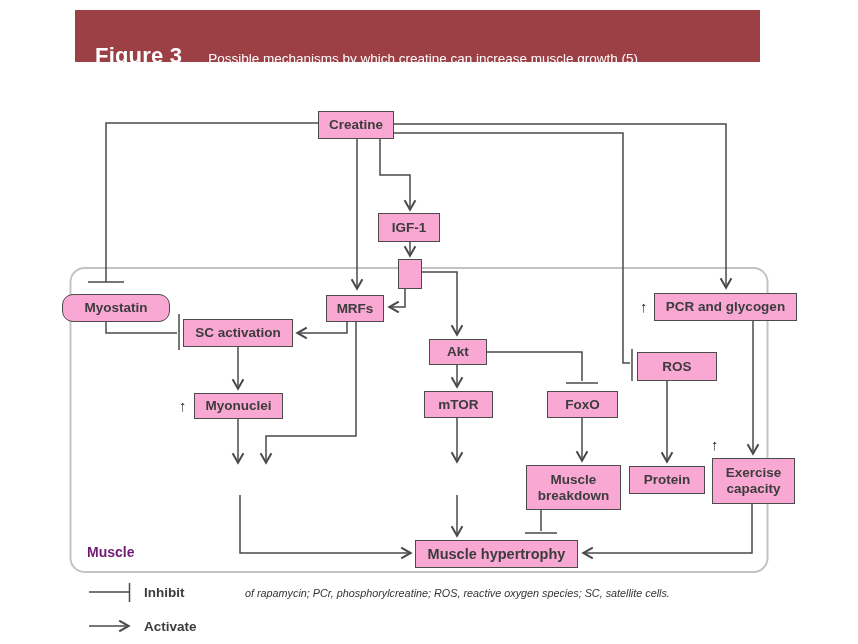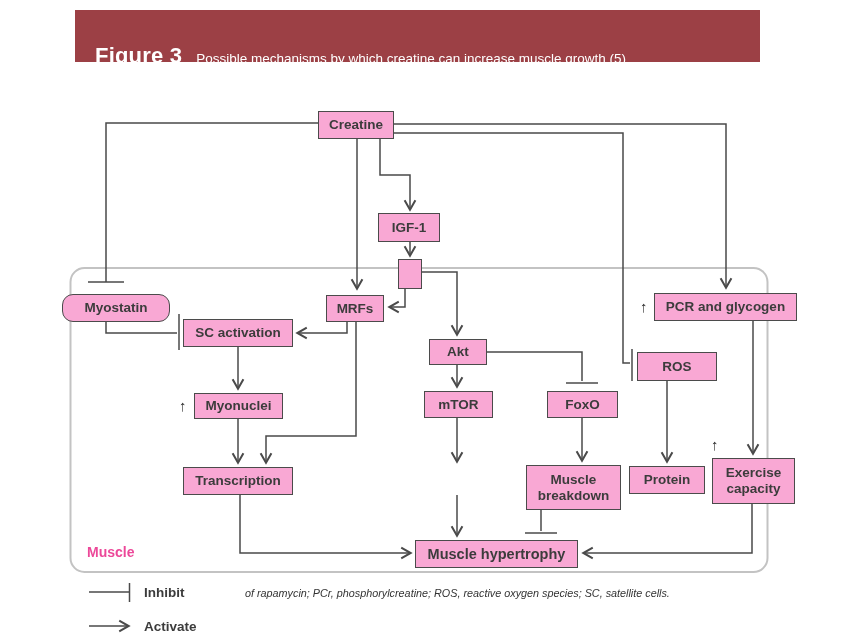--- a/index.html
+++ b/index.html
@@ -3,34 +3,34 @@
 <meta charset="utf-8">
 <style>
   html,body{margin:0;padding:0;background:#fff;}
   body{font-family:"Liberation Sans",sans-serif;}
   .canvas{position:relative;width:858px;height:644px;background:#fff;overflow:hidden;}
 
   
   .fig-header{position:absolute;left:75px;top:10px;width:685px;height:52px;
     background:#9c4045;color:#fff;display:flex;align-items:baseline;
     padding:0 0 0 20px;box-sizing:border-box;}
-  .fig-header-inner{display:flex;align-items:baseline;gap:14px;transform:translateY(33px);}
+  .fig-header-inner{display:flex;align-items:baseline;gap:26px;transform:translateY(33px);}
   .fig-label{font-size:22px;font-weight:bold;letter-spacing:.2px;}
   .fig-title{font-size:13.5px;font-weight:400;}
 
   
   .wires{position:absolute;left:0;top:0;width:858px;height:644px;}
 
   
   .node{position:absolute;box-sizing:border-box;border:1.6px solid #4b4b4b;background:#f9a8d4;
     display:flex;align-items:center;justify-content:center;text-align:center;
     font-weight:bold;font-size:13.5px;color:#3c3c3c;line-height:1.15;}
   .up{position:absolute;font-weight:bold;font-size:15px;color:#2f2f2f;}
 
-  .muscle-label{position:absolute;left:87px;top:544px;font-weight:bold;font-size:14px;color:#ec4899;}
+  .muscle-label{position:absolute;left:87px;top:544px;font-weight:bold;font-size:14px;color:#701a75;}
 
   
   .legend-label{position:absolute;font-weight:bold;font-size:13.5px;color:#3c3c3c;}
   .abbr{position:absolute;left:245px;top:585px;width:530px;font-style:italic;
     font-size:10.8px;color:#333;line-height:1.6;}
 </style>
 </head>
 <body>
 
 <div class="canvas">
@@ -151,23 +151,20 @@
   <div class="node" style="left:194px;top:393px;width:89px;height:26px;">
       <span>Myonuclei</span>
     </div>
   <span class="up" style="left:179px;top:397px;">↑</span>
   <div class="node" style="left:424px;top:391px;width:69px;height:27px;">
       <span>mTOR</span>
     </div>
   <div class="node" style="left:547px;top:391px;width:71px;height:27px;">
       <span>FoxO</span>
     </div>
-  <div class="node" style="left:183px;top:467px;width:110px;height:28px;">
-      <span>Transcription</span>
-    </div>
   <div class="node" style="left:526px;top:465px;width:95px;height:45px;padding:0 6px;">
       <span>Muscle breakdown</span>
     </div>
   <div class="node" style="left:629px;top:466px;width:76px;height:28px;">
       <span>Protein</span>
     </div>
   <div class="node" style="left:712px;top:458px;width:83px;height:46px;padding:0 4px;">
       <span>Exercise capacity</span>
     </div>
   <span class="up" style="left:711px;top:436px;">↑</span>

